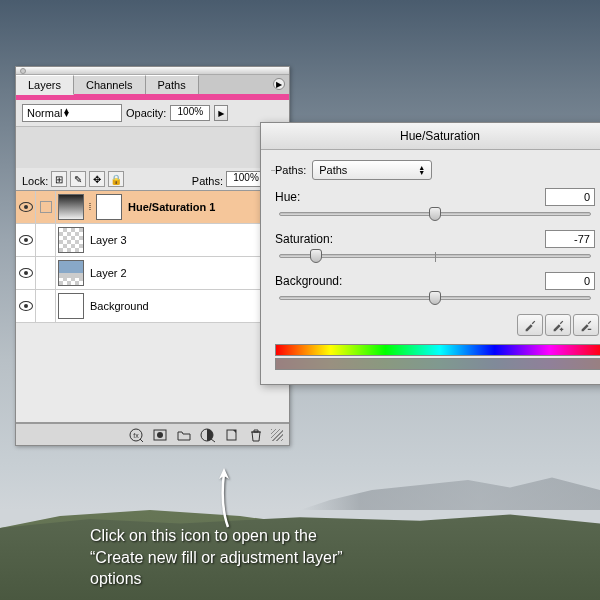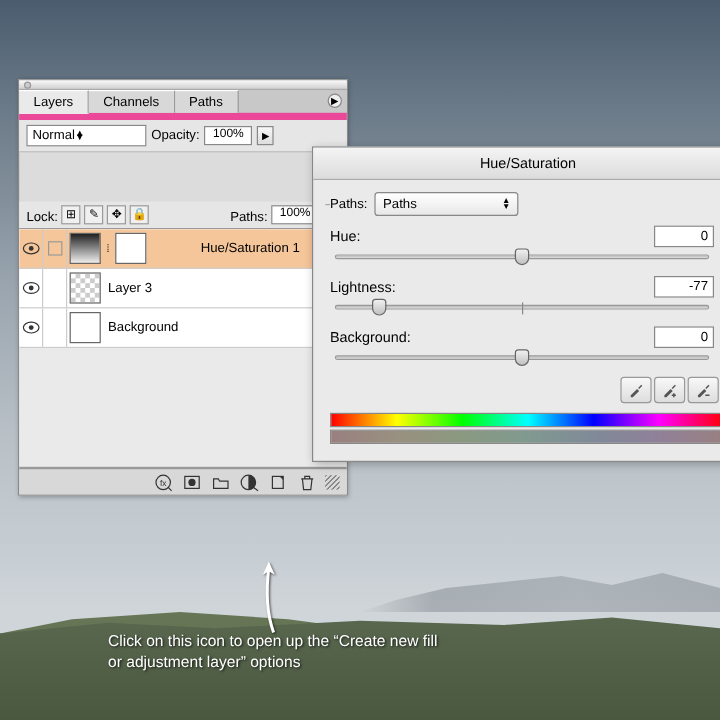--- a/index.html
+++ b/index.html
@@ -36,21 +36,21 @@
 .link-box { width:12px; height:12px; border:1px solid #999; }
 .thumb { width: 26px; height: 26px; border: 1px solid #666; margin: 2px; background: #fff; flex-shrink: 0; }
 .thumb.gradient-gray { background: linear-gradient(to bottom, #222, #eee); }
 .thumb.checker { background-image: repeating-conic-gradient(#ccc 0 25%, #fff 0 50%); background-size: 8px 8px; }
 .thumb.mask { background: #fff; }
 .thumb.photo { background: linear-gradient(to bottom, #a8c8e0 60%, #6a8a4a 60%); }
 .thumb.gradient-bw { background: linear-gradient(to right, #000, #fff); }
 .thumb.layer2 { background: linear-gradient(to bottom, #88a8c8 50%, #d0d0d0 50% 70%, transparent 70%); background-color: #fff; background-image: linear-gradient(to bottom, #88a8c8 50%, #ccc 50% 70%, transparent 70%), repeating-conic-gradient(#ccc 0 25%, #fff 0 50%); background-size: 100% 100%, 8px 8px; }
 .link-line { width: 8px; height: 14px; display:flex; align-items:center; justify-content:center; font-size:9px; flex-shrink:0; }
 .layer-name { flex: 1; font-size: 11px; padding-left: 4px; }
-.layer-name.bold { font-weight: normal; text-align: center; }
+.layer-name.bold { font-weight: bold; }
 .layer-name.italic { }
 .panel-bottom { height: 22px; background: #d8d8d8; border-top: 1px solid #999; display: flex; justify-content: flex-end; align-items: center; padding: 0 6px; gap: 6px; }
 .btm-icon { width: 18px; height: 16px; display: flex; align-items: center; justify-content: center; font-size: 11px; color: #333; cursor: pointer; }
 .resize-grip { width: 12px; height: 12px; background: repeating-linear-gradient(135deg, #888 0 1px, transparent 1px 3px); }
 .filler { flex: 1; }
 .empty-space { height: 100px; background: #eaeaea; border-bottom: 1px solid #999; }
 
 
 .hsl-dialog { position: absolute; left: 260px; top: 122px; width: 360px; background: #eaeaea; border: 1px solid #888; box-shadow: 2px 2px 8px rgba(0,0,0,0.3); z-index: 3; overflow: hidden; }
 .hsl-title { text-align: center; font-size: 12px; padding: 6px; background: linear-gradient(#f4f4f4, #dcdcdc); border-bottom: 1px solid #aaa; }
@@ -68,21 +68,21 @@
 .eyedroppers { display: flex; gap: 2px; justify-content: flex-end; margin-top: 6px; margin-right: 6px; }
 .dropper { width: 26px; height: 22px; border: 1px solid #999; background: linear-gradient(#f8f8f8,#ddd); display:flex; align-items:center; justify-content:center; border-radius: 3px; }
 .dropper svg { width: 14px; height: 14px; }
 .spectrum { height: 12px; margin-top: 8px; background: linear-gradient(to right, red, yellow, lime, cyan, blue, magenta, red); border: 1px solid #888; }
 .spectrum.desat { background: linear-gradient(to right, #998080, #999080, #8a9980, #809990, #808a99, #908099, #998080); margin-top: 2px; }
 .fieldset-line { position: absolute; border: none; border-top: 1px solid #aaa; }
 
 
 .arrow-anno { position: absolute; left: 210px; top: 465px; z-index: 5; pointer-events: none; }
 .arrow-anno svg { filter: drop-shadow(1px 1px 1px rgba(0,0,0,0.6)); }
-.anno-text { position: absolute; left: 90px; top: 525px; width: 280px; color: #fff; font-size: 13px; text-shadow: 1px 1px 2px rgba(0,0,0,0.8); z-index: 5; line-height: 1.35; }
+.anno-text { position: absolute; left: 90px; top: 525px; width: 280px; color: #fff; font-size: 16px; text-shadow: 1px 1px 2px rgba(0,0,0,0.8); z-index: 5; line-height: 1.35; }
 </style>
 </head>
 <body>
 
 <div class="bg">
   <div class="sky"></div>
   <div class="mountains"></div>
   <div class="hills"></div>
   <div class="hills2"></div>
 </div>
@@ -135,20 +135,28 @@
 
     <div class="layer-row">
       <div class="vis-col">
           <div class="eye"></div>
         </div>
       <div class="link-col"></div>
       <div class="thumb checker"></div>
       <div class="layer-name">Layer 3</div>
     </div>
 
+    <div class="layer-row">
+      <div class="vis-col">
+          <div class="eye"></div>
+        </div>
+      <div class="link-col"></div>
+      <div class="thumb layer2"></div>
+      <div class="layer-name">Layer 2</div>
+    </div>
 
 
     <div class="layer-row">
       <div class="vis-col">
           <div class="eye"></div>
         </div>
       <div class="link-col"></div>
       <div class="thumb mask"></div>
       <div class="layer-name italic">Background</div>
     </div>
@@ -213,21 +221,21 @@
         <span class="slider-label">Hue:</span>
         <input class="slider-input" value="0" style="">
       </div>
       <div class="slider-track">
         <div class="slider-thumb" style="left:50%;"></div>
       </div>
     </div>
 
     <div class="slider-group">
       <div class="slider-label-row">
-        <span class="slider-label">Lightness:</span>
+        <span class="slider-label">Saturation:</span>
         <input class="slider-input" value="-77" style="">
       </div>
       <div class="slider-track">
         <div class="slider-tick"></div>
         <div class="slider-thumb" style="left:11.5%;"></div>
       </div>
     </div>
 
     <div class="slider-group">
       <div class="slider-label-row">

